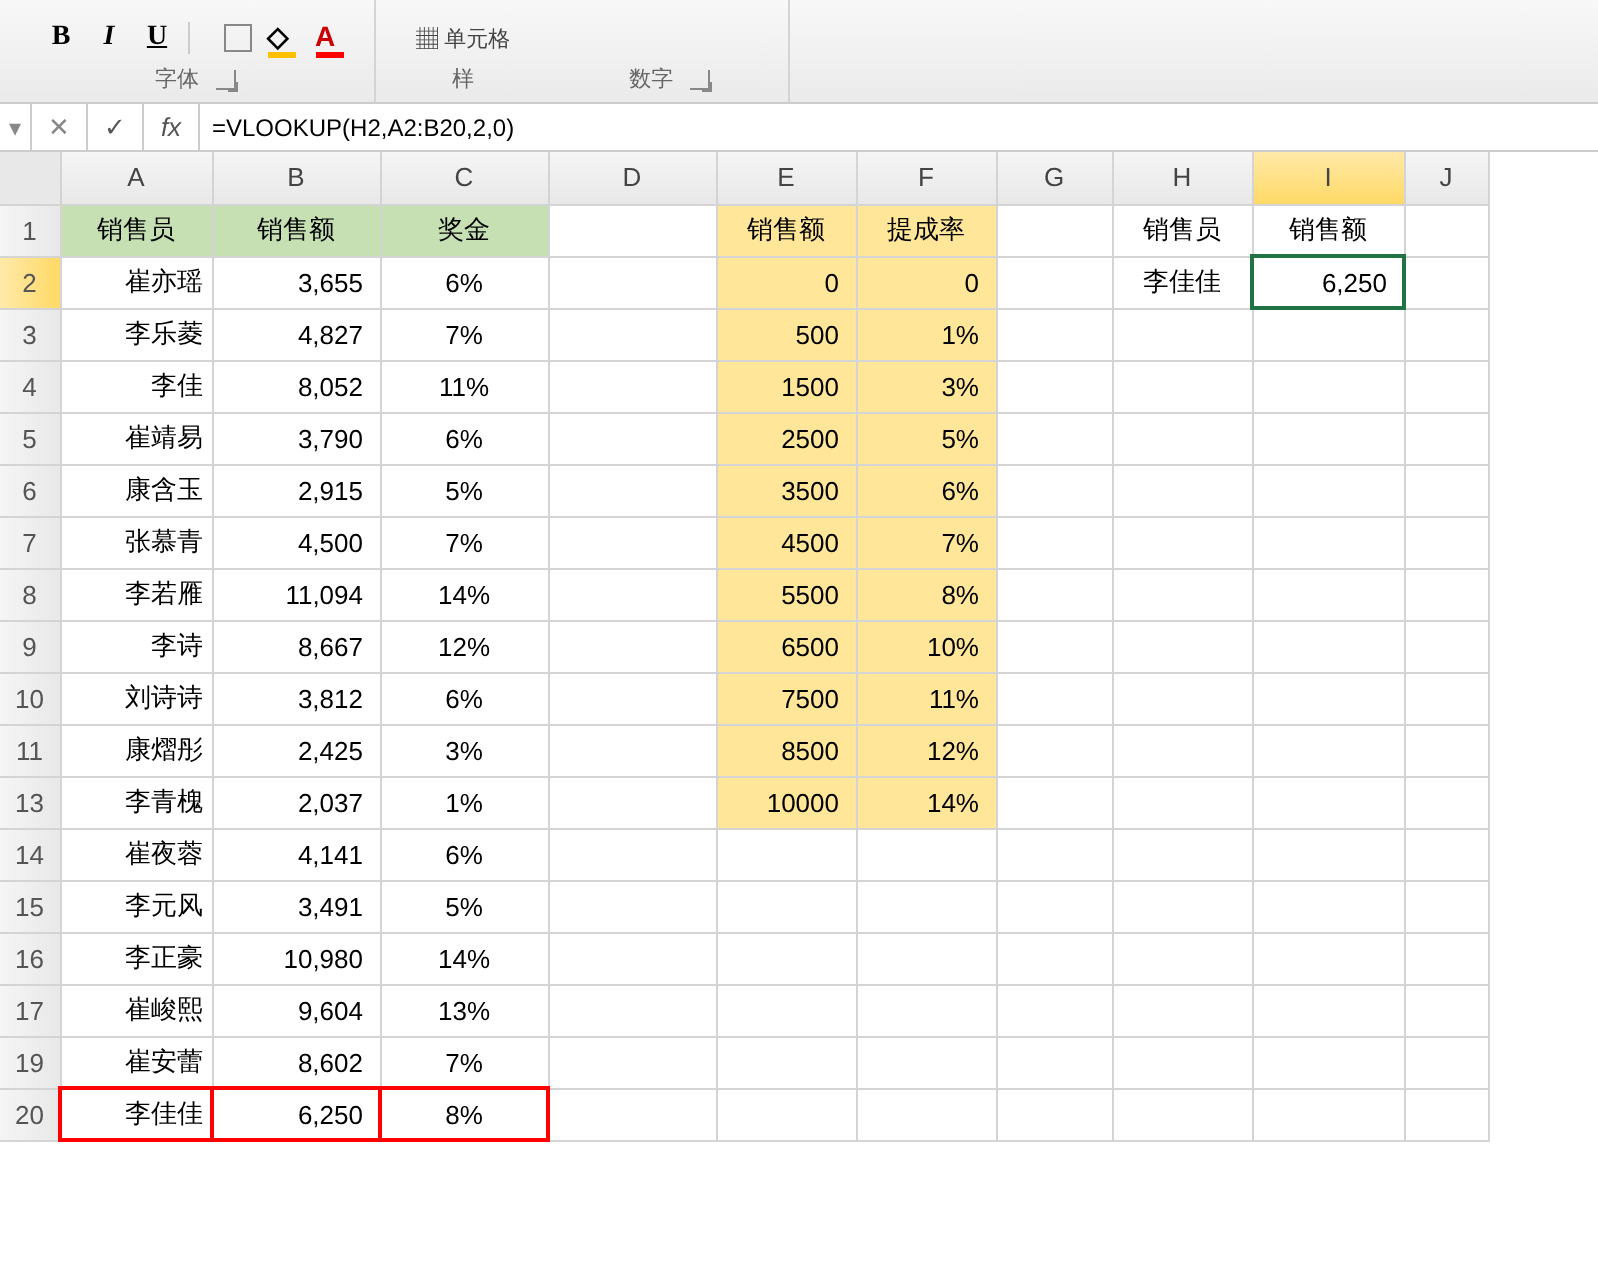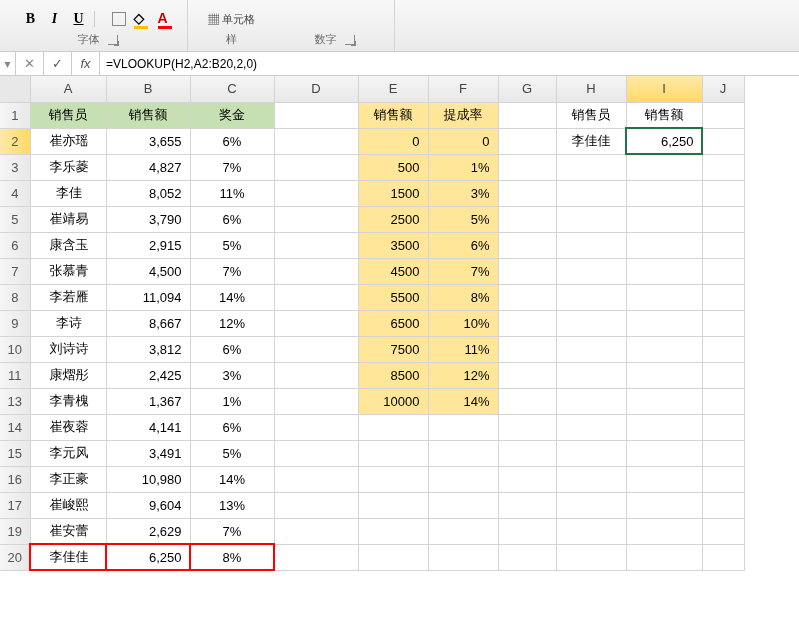--- a/index.html
+++ b/index.html
@@ -24,21 +24,21 @@
     .fb-input span { font-size: 12px; }
     
     .grid-wrap { position: relative; height: calc(100% - 76px); overflow: hidden; }
     .grid { border-collapse: collapse; table-layout: fixed; }
     .grid th, .grid td { border: 1px solid #d4d4d4; height: 26px; font-size: 13px; text-align: center; padding: 0 4px; overflow: hidden; white-space: nowrap; }
     .grid .col-hdr { background: linear-gradient(#f5f5f5, #e8e8e8); color: #444; font-weight: normal; border-top: none; }
     .grid .row-hdr { background: linear-gradient(to right, #f5f5f5, #e8e8e8); color: #555; font-weight: normal; width: 30px; text-align: center; border-left: none; }
     .grid .corner { background: #e8e8e8; border-top: none; border-left: none; }
     
     .grid td { background: #fff; text-align: center; }
-    .grid td.name-col { text-align: center; padding-left: 6px; }
+    .grid td.name-col { text-align: right; padding-left: 6px; }
     .grid td.num-col { text-align: right; padding-right: 8px; }
     
     .hdr-green { background: #c6e0b4 !important; font-weight: normal; }
     .cell-yellow { background: #ffe699 !important; }
     .cell-yellow.num-col { text-align: right; padding-right: 6px; }
     
     .col-hdr.active { background: linear-gradient(#ffe9a8, #ffd966); }
     .row-hdr.active { background: linear-gradient(to right, #ffe9a8, #ffd966); }
     
     .red-box { outline: 2px solid #ff0000; outline-offset: -1px; position: relative; z-index: 3; }
@@ -262,21 +262,21 @@
           <td class="cell-yellow num-col" style="">8500</td>
           <td class="cell-yellow num-col" style="">12%</td>
           <td class="" style=""></td>
           <td class="" style=""></td>
           <td class="" style=""></td>
           <td class="" style=""></td>
         </tr>
         <tr>
           <th class="row-hdr">13</th>
           <td class="name-col" style="">李青槐</td>
-          <td class="num-col" style="">1,367</td>
+          <td class="num-col" style="">2,037</td>
           <td class="" style="">1%</td>
           <td class="" style=""></td>
           <td class="cell-yellow num-col" style="">10000</td>
           <td class="cell-yellow num-col" style="">14%</td>
           <td class="" style=""></td>
           <td class="" style=""></td>
           <td class="" style=""></td>
           <td class="" style=""></td>
         </tr>
         <tr>
@@ -327,21 +327,21 @@
           <td class="" style=""></td>
           <td class="" style=""></td>
           <td class="" style=""></td>
           <td class="" style=""></td>
           <td class="" style=""></td>
           <td class="" style=""></td>
         </tr>
         <tr>
           <th class="row-hdr">19</th>
           <td class="name-col" style="">崔安蕾</td>
-          <td class="num-col" style="">2,629</td>
+          <td class="num-col" style="">8,602</td>
           <td class="" style="">7%</td>
           <td class="" style=""></td>
           <td class="" style=""></td>
           <td class="" style=""></td>
           <td class="" style=""></td>
           <td class="" style=""></td>
           <td class="" style=""></td>
           <td class="" style=""></td>
         </tr>
         <tr>

